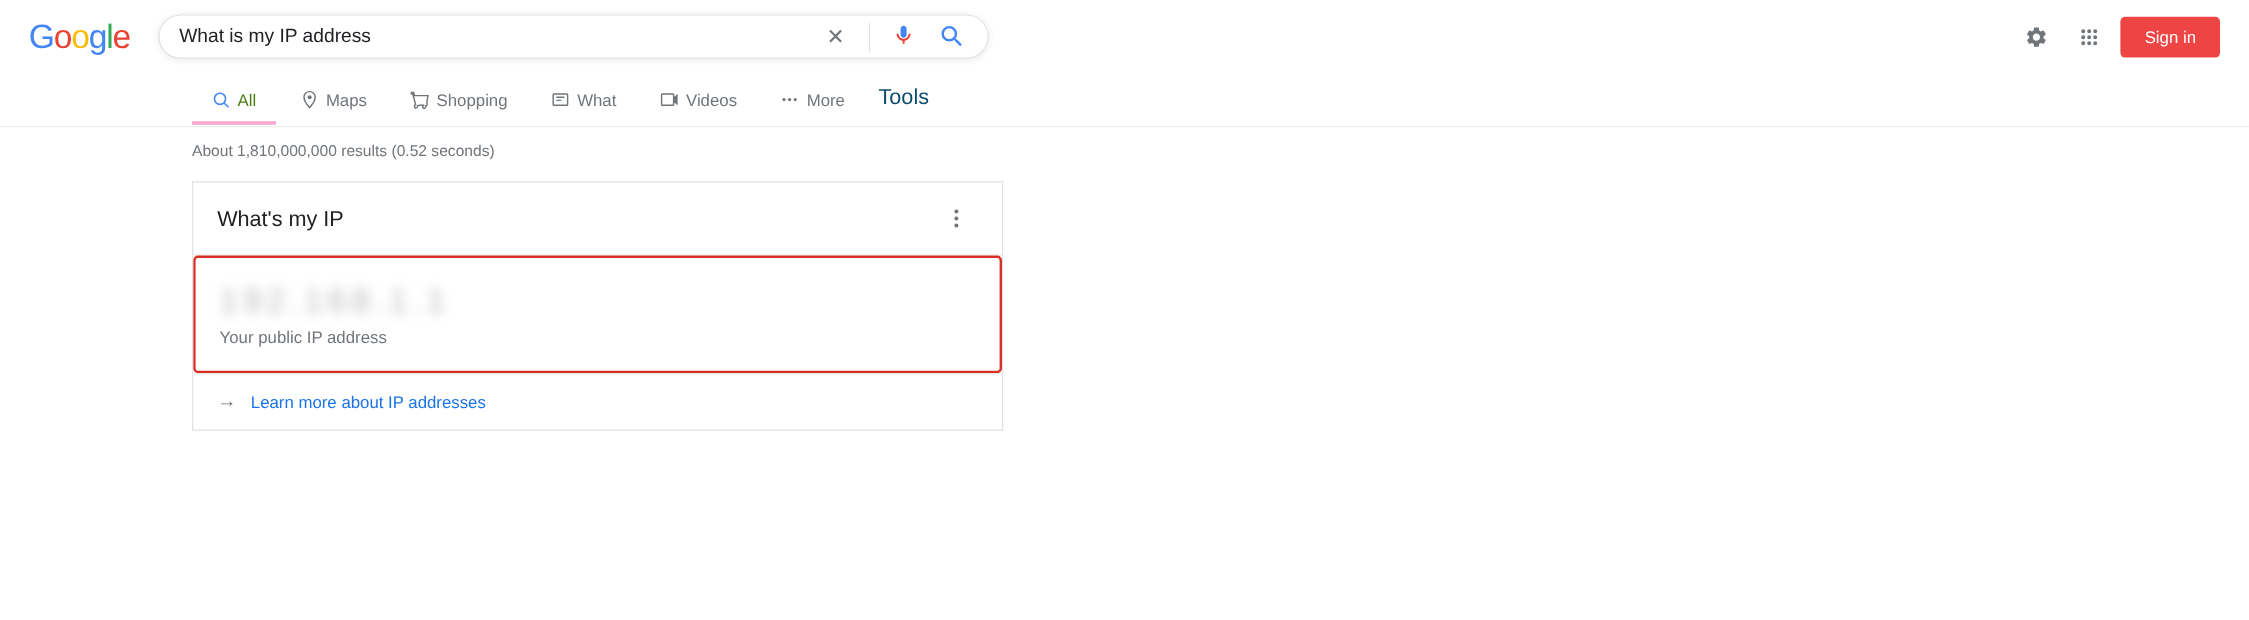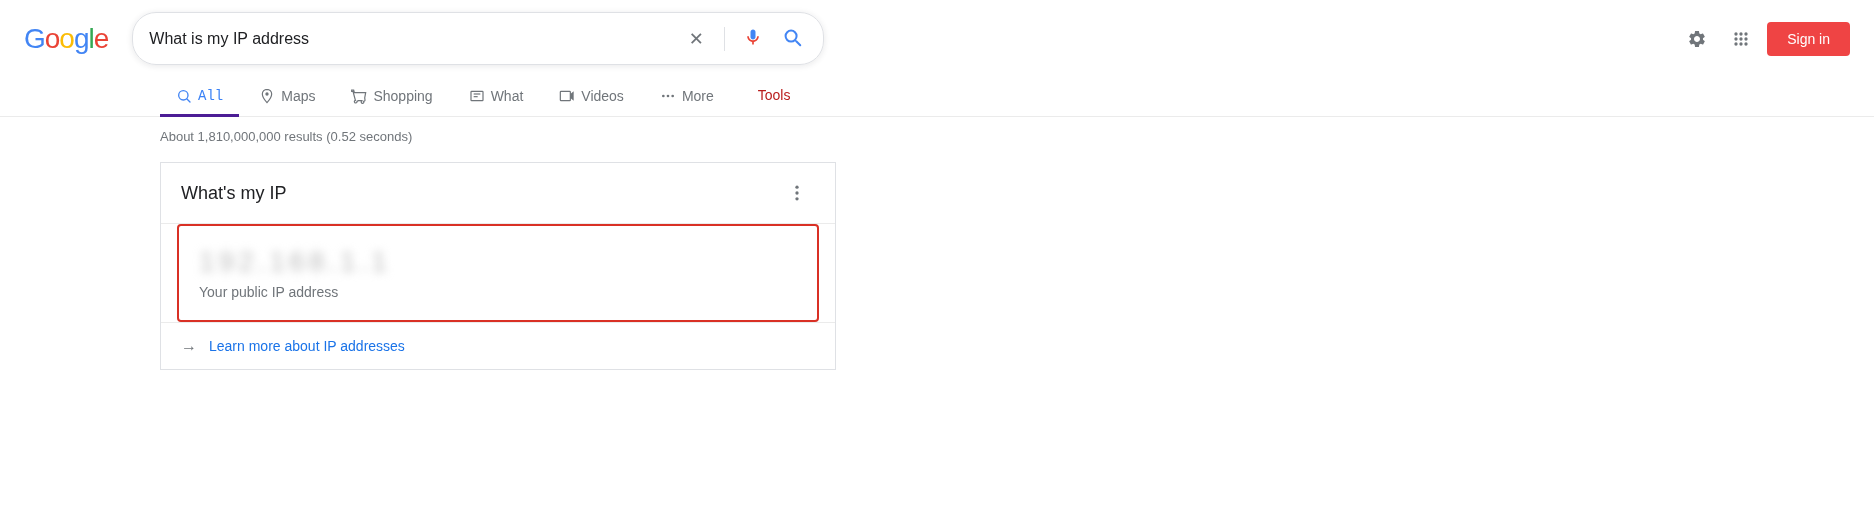--- a/index.html
+++ b/index.html
@@ -37,21 +37,21 @@
       max-width: 692px;
       position: relative;
     }
 
     .search-bar {
       display: flex;
       align-items: center;
       border: 1px solid #dfe1e5;
       border-radius: 24px;
       padding: 8px 16px;
-      height: 53px;
+      height: 37px;
       gap: 8px;
       box-shadow: 0 1px 6px rgba(32,33,36,0.1);
     }
 
     .search-input {
       flex: 1;
       border: none;
       outline: none;
       font-size: 16px;
       color: #202124;
@@ -145,31 +145,29 @@
       font-size: 14px;
       color: #70757a;
       cursor: pointer;
       border-bottom: 3px solid transparent;
       text-decoration: none;
       white-space: nowrap;
       position: relative;
       bottom: -1px;
     }
     .nav-tab.active {
-      color: #3b82f6;
-      border-bottom: 3px solid #4c1d95;
-      font-family: Liberation Mono, monospace;
+      color: #4d7c0f;
+      border-bottom: 3px solid #f9a8d4;
     }
     .nav-tab svg { width: 16px; height: 16px; }
 
     .tools-btn {
-      margin-left: 16px;
       padding: 10px 8px;
-      font-size: 14px;
-      color: #b91c1c;
+      font-size: 18px;
+      color: #0c4a6e;
       cursor: pointer;
       border-bottom: 3px solid transparent;
       background: none;
       border-top: none;
       border-left: none;
       border-right: none;
     }
 
     
     .results-area {
@@ -214,21 +212,21 @@
       padding: 4px 8px;
       display: flex;
       align-items: center;
       justify-content: center;
     }
 
     
     .ip-result-box {
       border: 2px solid #d93025;
       border-radius: 4px;
-      margin: 0 16px;
+      margin: 0 0;
       padding: 20px 20px 20px 20px;
     }
 
     .ip-address-display {
       font-size: 28px;
       color: #bbb;
       letter-spacing: 4px;
       margin-bottom: 6px;
       font-weight: 400;
       

